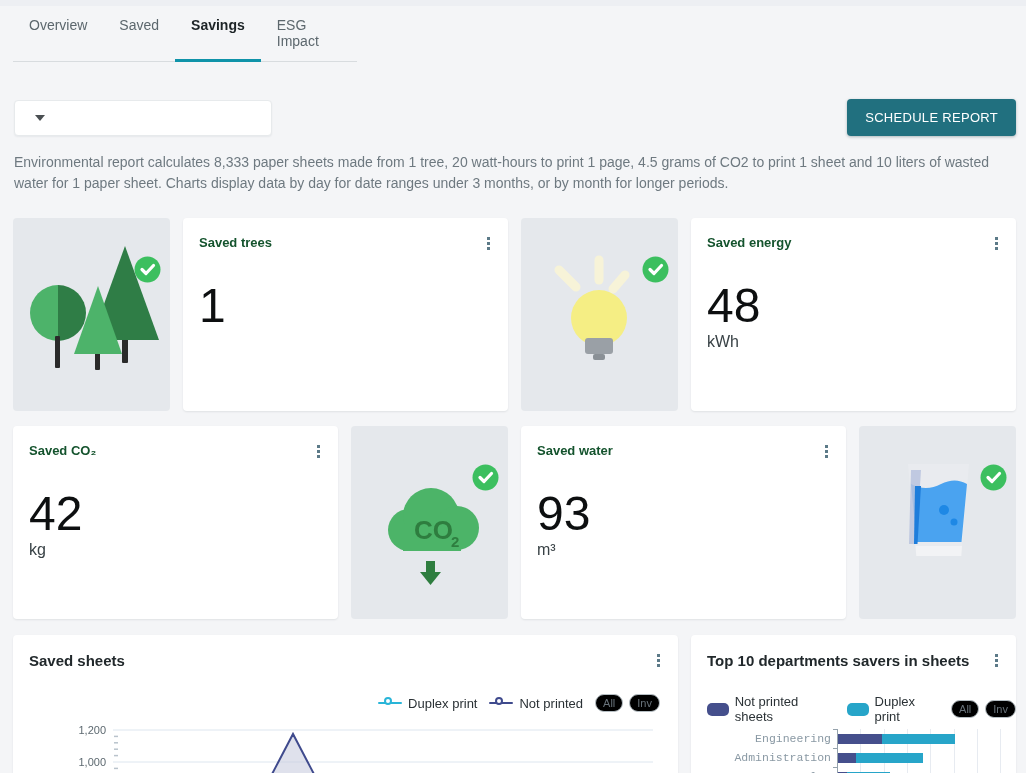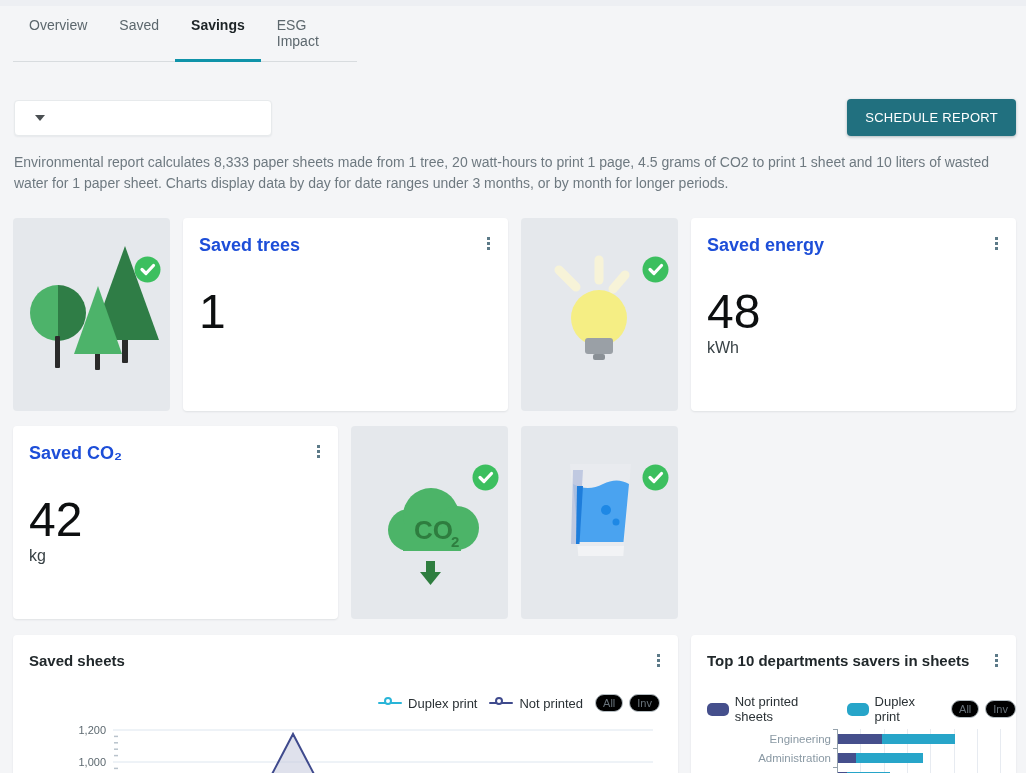--- a/index.html
+++ b/index.html
@@ -29,21 +29,21 @@
   .intro { margin:16px 14px 0; max-width:998px; font-size:14px; line-height:1.5; color:#6e7980; }
 
   
   .row { display:flex; gap:13px; margin-left:13px; }
   .row1 { margin-top:24px; }
   .row2 { margin-top:15px; }
   .row3 { margin-top:16px; }
   .tile { width:157px; height:193px; background:#e5e8ec; border-radius:4px; position:relative; flex:none; }
   .card { background:#fff; border-radius:4px; box-shadow:0 1px 2px rgba(20,30,40,.09); position:relative; flex:none; }
   .stat-card { width:325px; height:193px; padding:17px 16px; }
-  .card-title { font-size:18px; font-weight:bold; color:#1d4ed8; }
+  .card-title { font-size:13px; font-weight:bold; color:#14532d; }
   .stat-value { font-size:48px; color:#0d0f10; margin-top:32px; line-height:1; }
   .stat-unit { font-size:16px; color:#394246; margin-top:3px; min-height:18px; }
 
   .kebab { position:absolute; top:17px; right:16px; display:flex; flex-direction:column; gap:2px; cursor:pointer; padding:2px; }
   .kebab i { width:3px; height:3px; background:#5c7a88; display:block; }
 
   .badge { position:absolute; top:38px; right:9px; width:27px; height:27px; }
 
   
   .chart-card-lg { width:665px; height:230px; }
@@ -63,21 +63,21 @@
   .pillgroup { display:flex; gap:6px; }
 
   
   #sheets-svg { position:absolute; left:0; top:80px; }
   #sheets-svg .grid { stroke:#dde6ef; stroke-width:1; }
   #sheets-svg .minor { stroke:#b9c3cc; stroke-width:1.5; }
   #sheets-svg .ytick { font-family:"Liberation Sans",sans-serif; font-size:11px; fill:#5d6970; text-anchor:end; }
 
   
   .dept-chart { position:absolute; top:94px; left:0; width:315px; }
-  .dept-row { display:flex; align-items:center; height:19px; }
+  .dept-row { display:flex; align-items:center; height:19px;font-family:Liberation Mono, monospace; }
   .dept-label { width:146px; text-align:right; padding-right:6px; font-size:11.5px; color:#8a99a4; flex:none; }
   .dept-track { position:relative; flex:1; height:19px; display:flex; align-items:center;
                 border-left:1px solid #95a2ac;
                 background-image:repeating-linear-gradient(90deg, transparent 0 22.3px, #e7ebf1 22.3px 23.3px); }
   .dept-track::before { content:""; position:absolute; left:-5px; top:0; width:4px; height:1px; background:#95a2ac; }
   .dept-seg { height:10px; display:block; }
 </style>
 </head>
 <body>
 
@@ -180,20 +180,30 @@
         <text x="100" y="121" font-family="Liberation Sans, sans-serif" font-size="15" font-weight="bold" fill="#2e7d3f">2</text>
         <rect x="75" y="135" width="9" height="11" fill="#2e7d3f"></rect>
         <polygon points="69,146 90,146 79.5,159" fill="#2e7d3f"></polygon>
       </svg>
       <svg class="badge" viewBox="0 0 27 27">
         <circle cx="13.5" cy="13.5" r="13" fill="#3cbf5f"></circle>
         <path d="M8 13.5 L12 17.5 L19.5 9.5" stroke="#fff" stroke-width="3.2" fill="none" stroke-linecap="round" stroke-linejoin="round"></path>
       </svg>
     </div>
 
+    <div class="card stat-card">
+      <div class="card-title">Saved water</div>
+      <div class="kebab">
+          <i></i>
+          <i></i>
+          <i></i>
+        </div>
+      <div class="stat-value">93</div>
+      <div class="stat-unit">m³</div>
+    </div>
 
     <div class="tile">
       <svg width="157" height="193" viewBox="0 0 157 193">
         <polygon points="49,38 110,38 103,120 56,120" fill="#e9ebef"></polygon>
         <path d="M52 58 q15 8 30 0 q14 -7 26 0 l-5.5 58 h-45 Z" fill="#4aa3f0"></path>
         <polygon points="52,44 62,44 57.5,118 50,118" fill="#b9c3de" opacity="0.85"></polygon>
         <polygon points="56,60 62,60 58.5,118 55,118" fill="#1e7ddb"></polygon>
         <circle cx="85" cy="84" r="5" fill="#1e88e5"></circle>
         <circle cx="95" cy="96" r="3.5" fill="#1e88e5"></circle>
         <polygon points="56.5,120 103,120 102.3,130 57.3,130" fill="#f2f3f5"></polygon>

